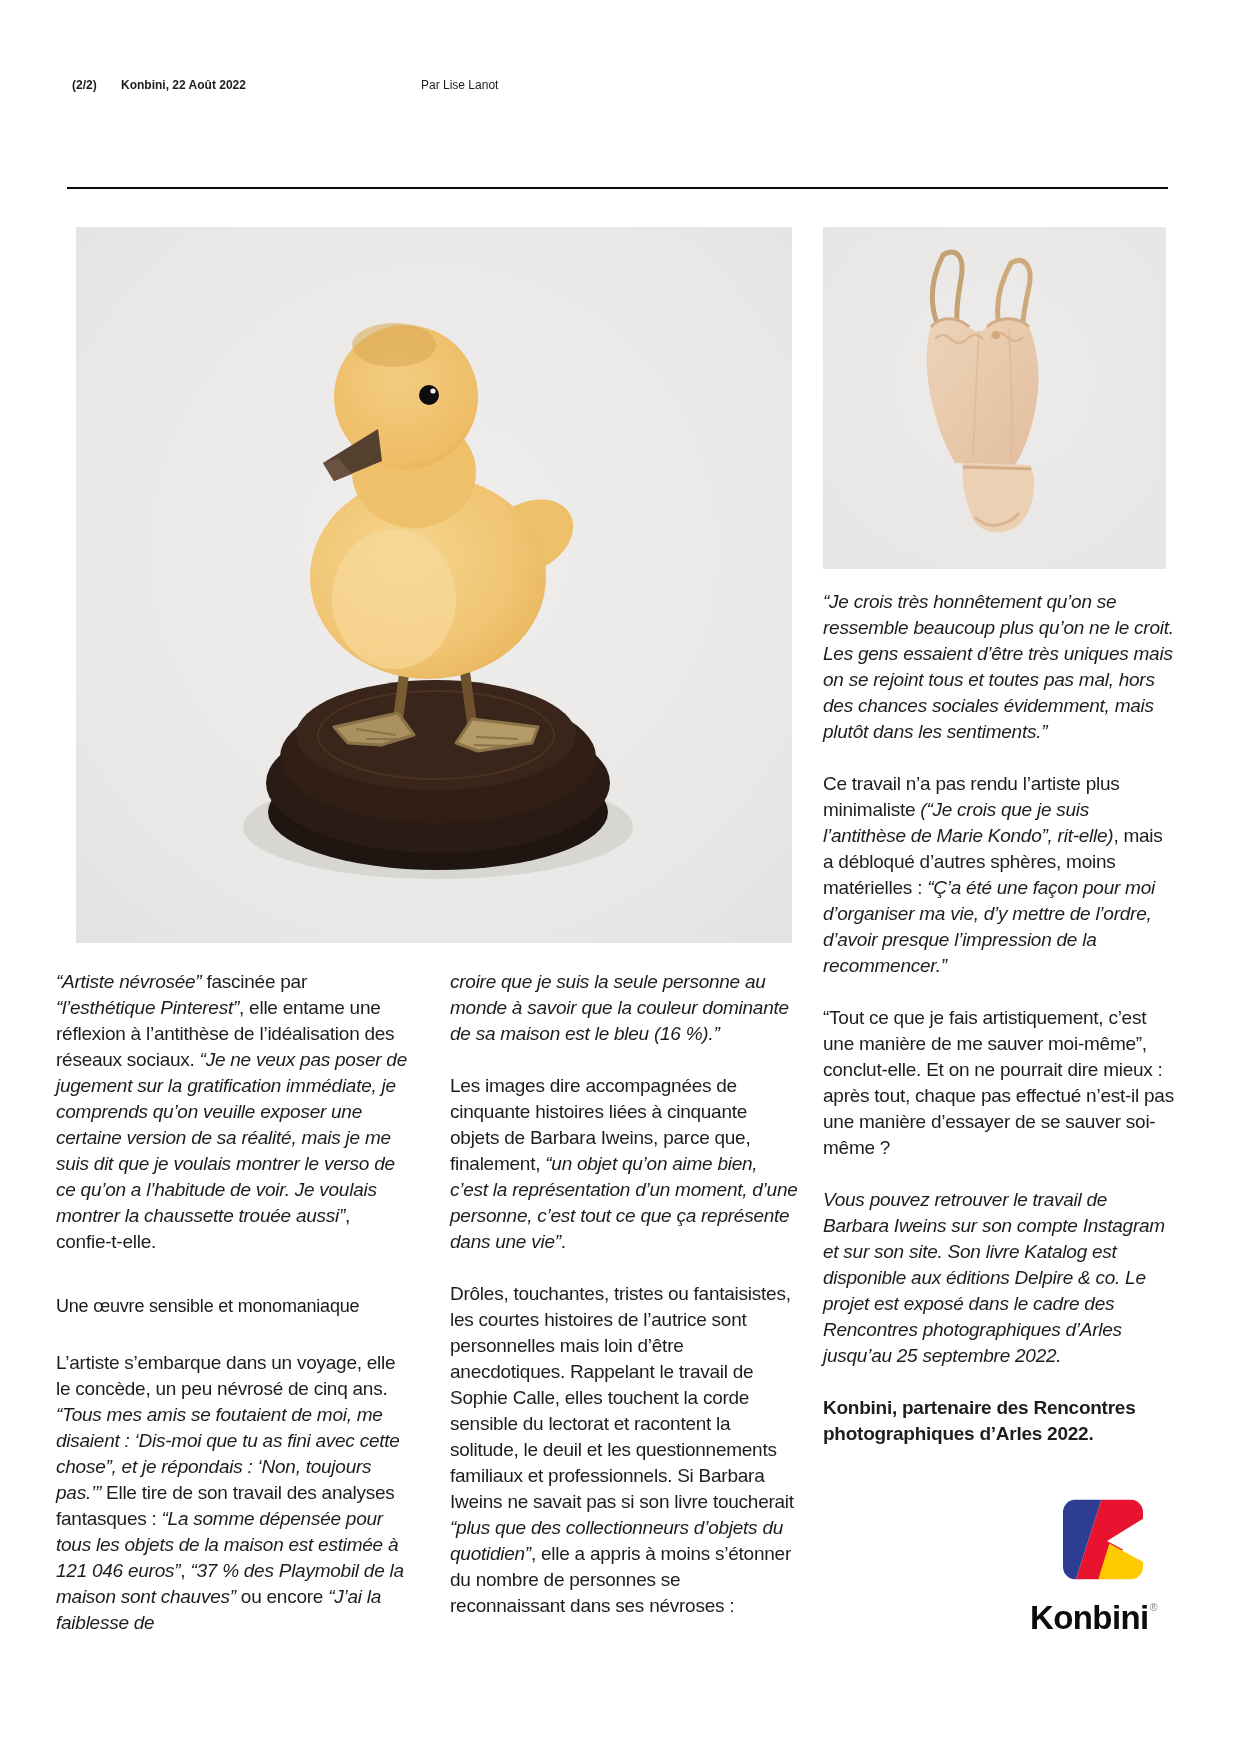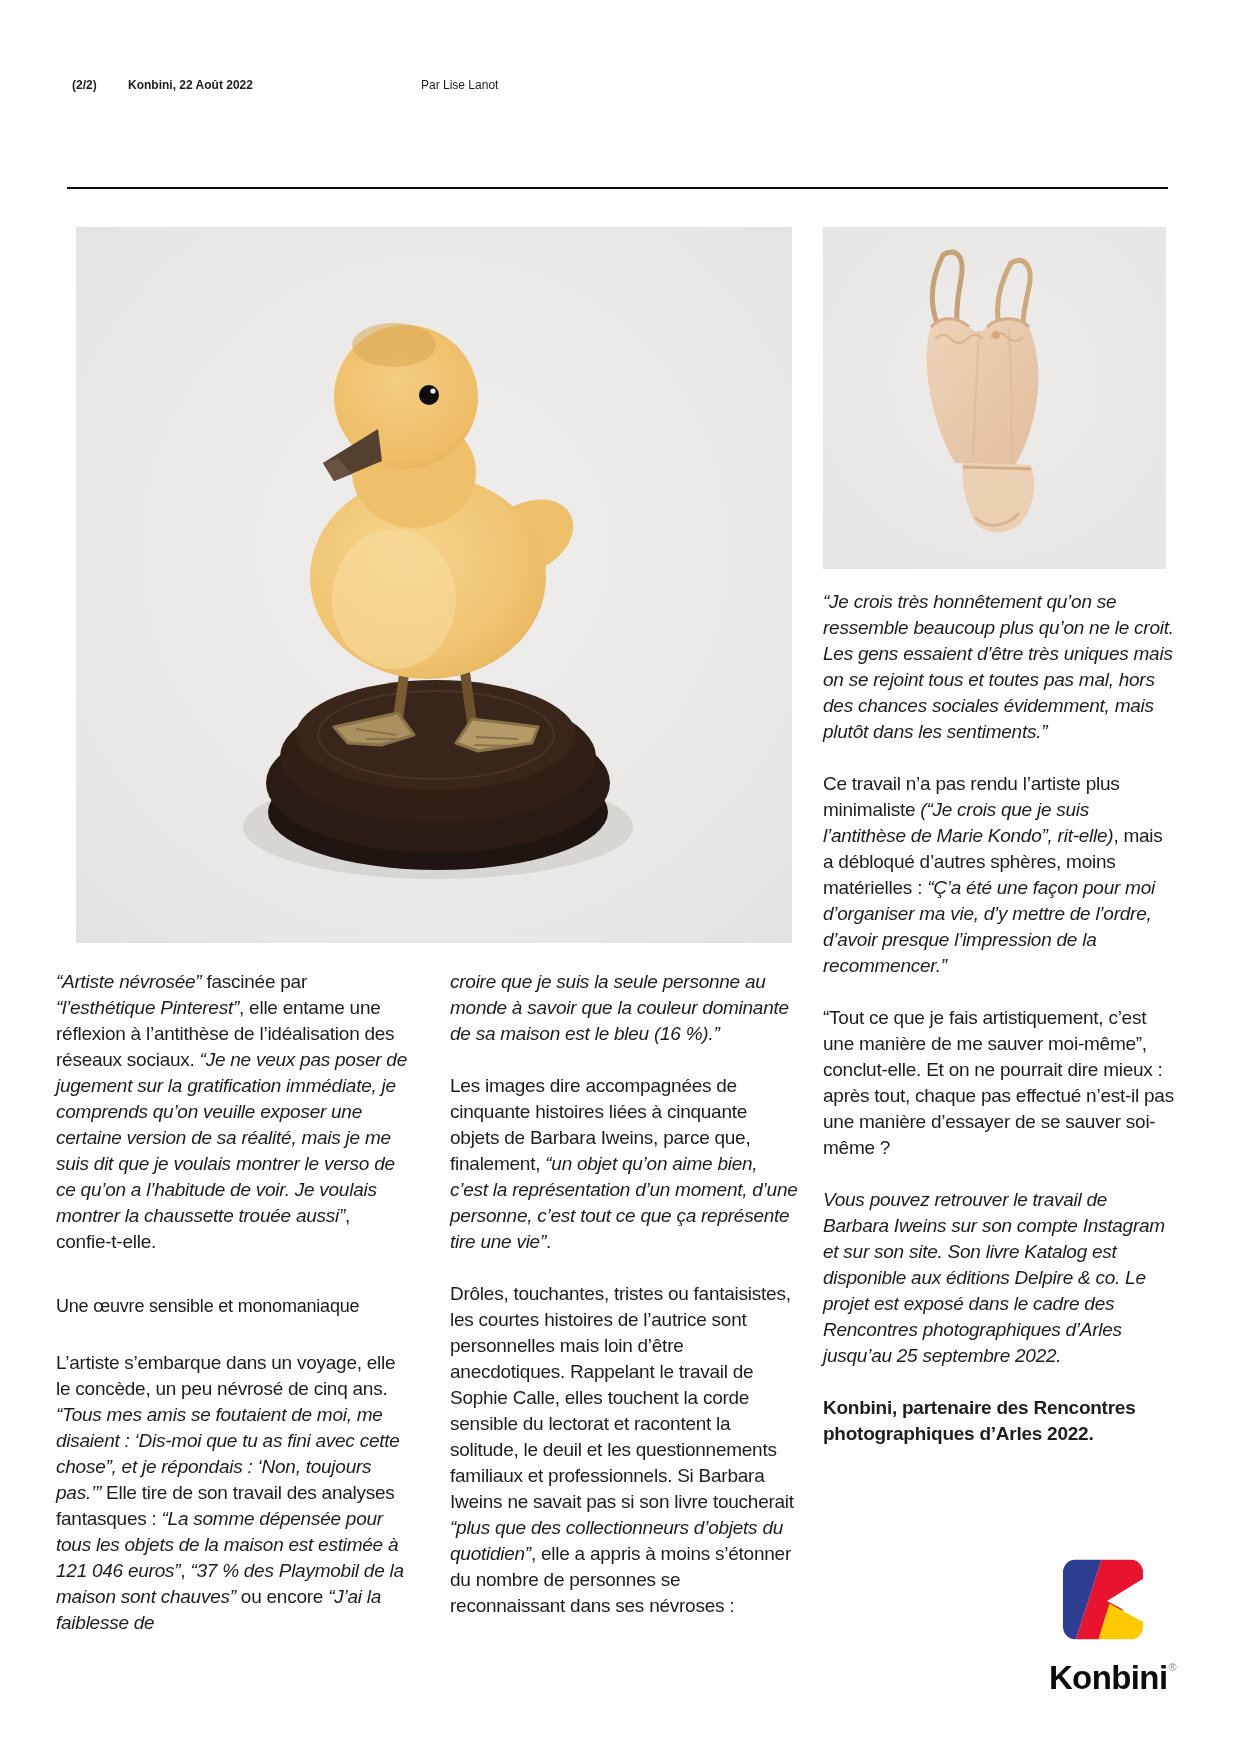--- a/index.html
+++ b/index.html
@@ -26,36 +26,36 @@
   #col-middle{left:450px;top:969px;width:348px;}
   #col-right{left:823px;top:589px;width:352px;}
   .col p{margin:0 0 26px 0;}
   .col p:last-child{margin-bottom:0;}
   h2.section-heading{
     font-size:18px;line-height:35px;font-weight:400;
     letter-spacing:-0.2px;color:#1a1a18;
     margin:34px 0 26px 0;
   }
   
-  #logo-block{position:absolute;left:1030px;top:1559px;width:146px;text-align:right;}
+  #logo-block{position:absolute;left:1030px;top:1499px;width:146px;text-align:left;}
   #logo-icon{display:block;margin:0 auto;width:80px;height:81px;}
   #logo-wordmark{
     margin-top:10px;
     font-size:33px;font-weight:700;color:#0c0c0c;
     letter-spacing:-0.6px;line-height:34px;white-space:nowrap;
   }
   #logo-wordmark sup{font-size:11px;color:#8a8a8a;vertical-align:18px;margin-left:1px;font-weight:400;}
 </style>
 </head>
 <body>
 
 <div id="page">
 
   <div class="hdr-item hdr-bold" style="left:72px;top:74px;">(2/2)</div>
-  <div class="hdr-item hdr-bold" style="left:128px;top:74px;">Konbini, 22 Août 2022</div>
+  <div class="hdr-item hdr-bold" style="left:121px;top:74px;">Konbini, 22 Août 2022</div>
   <div class="hdr-item" style="left:421px;top:74px;">Par Lise Lanot</div>
 
   <div id="divider"></div>
 
   <div class="photo" id="duck-photo">
     <svg viewBox="0 0 716 716" aria-hidden="true">
       <defs>
         <radialGradient id="dbg" cx="50%" cy="45%" r="75%">
           <stop offset="0%" stop-color="#efeeec"></stop>
           <stop offset="70%" stop-color="#e9e8e6"></stop>
@@ -148,21 +148,21 @@
   </div>
 
   <div class="col" id="col-left">
     <p><span style="font-style: italic;">“Artiste névrosée”</span><span> fascinée par </span><span style="font-style: italic;">“l’esthétique Pinterest”</span><span>, elle entame une réflexion à l’antithèse de l’idéalisation des réseaux sociaux. </span><span style="font-style: italic;">“Je ne veux pas poser de jugement sur la gratification immédiate, je comprends qu’on veuille exposer une certaine version de sa réalité, mais je me suis dit que je voulais montrer le verso de ce qu’on a l’habitude de voir. Je voulais montrer la chaussette trouée aussi”</span><span>, confie-t-elle.</span></p>
     <h2 class="section-heading">Une œuvre sensible et monomaniaque</h2>
     <p><span>L’artiste s’embarque dans un voyage, elle le concède, un peu névrosé de cinq ans. </span><span style="font-style: italic;">“Tous mes amis se foutaient de moi, me disaient : ‘Dis-moi que tu as fini avec cette chose”, et je répondais : ‘Non, toujours pas.’”</span><span> Elle tire de son travail des analyses fantasques : </span><span style="font-style: italic;">“La somme dépensée pour tous les objets de la maison est estimée à 121 046 euros”</span><span>, </span><span style="font-style: italic;">“37 % des Playmobil de la maison sont chauves”</span><span> ou encore </span><span style="font-style: italic;">“J’ai la faiblesse de</span></p>
   </div>
 
   <div class="col" id="col-middle">
     <p><span style="font-style: italic;">croire que je suis la seule personne au monde à savoir que la couleur dominante de sa maison est le bleu (16 %).”</span></p>
-    <p><span>Les images dire accompagnées de cinquante histoires liées à cinquante objets de Barbara Iweins, parce que, finalement, </span><span style="font-style: italic;">“un objet qu’on aime bien, c’est la représentation d’un moment, d’une personne, c’est tout ce que ça représente tire une vie”</span><span>.</span></p>
+    <p><span>Les images dire accompagnées de cinquante histoires liées à cinquante objets de Barbara Iweins, parce que, finalement, </span><span style="font-style: italic;">“un objet qu’on aime bien, c’est la représentation d’un moment, d’une personne, c’est tout ce que ça représente dans une vie”</span><span>.</span></p>
     <p><span>Drôles, touchantes, tristes ou fantaisistes, les courtes histoires de l’autrice sont personnelles mais loin d’être anecdotiques. Rappelant le travail de Sophie Calle, elles touchent la corde sensible du lectorat et racontent la solitude, le deuil et les questionnements familiaux et professionnels. Si Barbara Iweins ne savait pas si son livre toucherait </span><span style="font-style: italic;">“plus que des collectionneurs d’objets du quotidien”</span><span>, elle a appris à moins s’étonner du nombre de personnes se reconnaissant dans ses névroses :</span></p>
   </div>
 
   <div id="logo-block">
     <svg id="logo-icon" viewBox="0 0 100 100" aria-hidden="true">
       <defs>
         <clipPath id="lgclip">
             <rect x="0" y="0" width="100" height="100" rx="16" ry="16"></rect>
           </clipPath>
       </defs>

